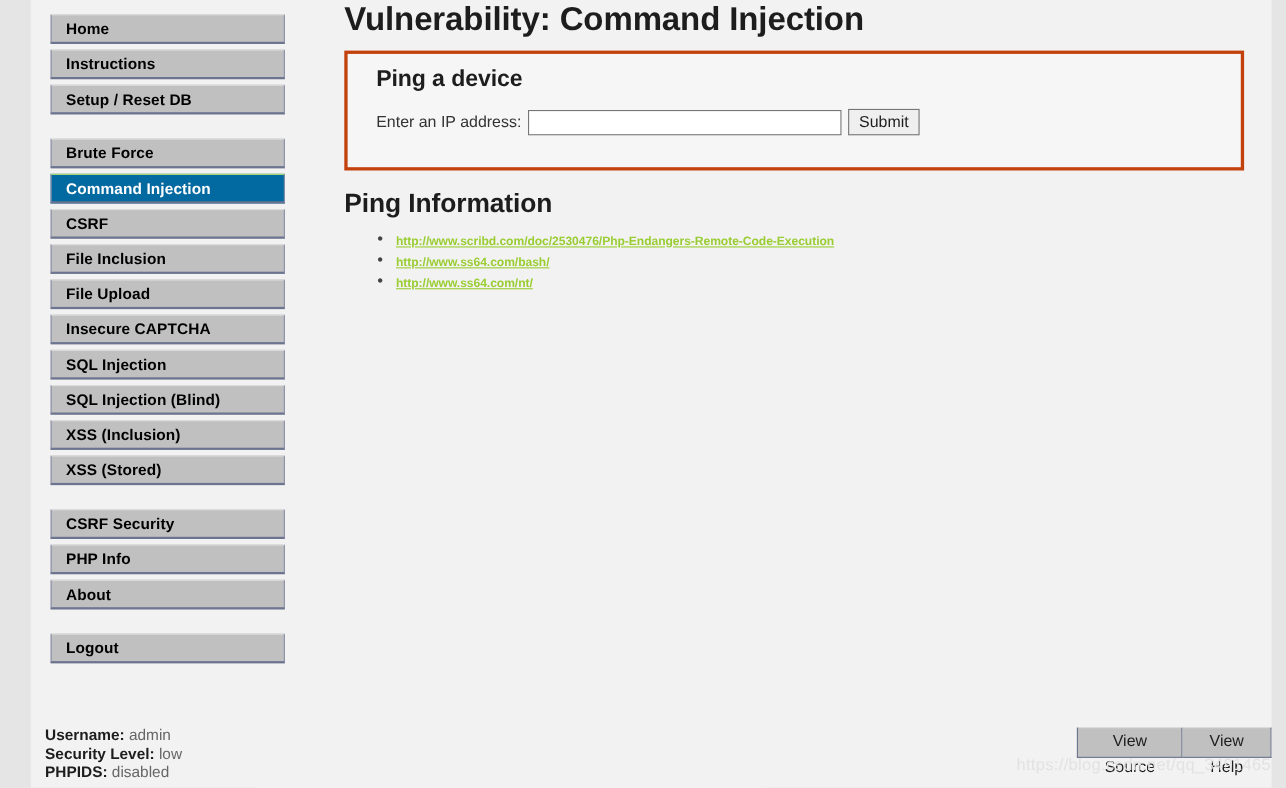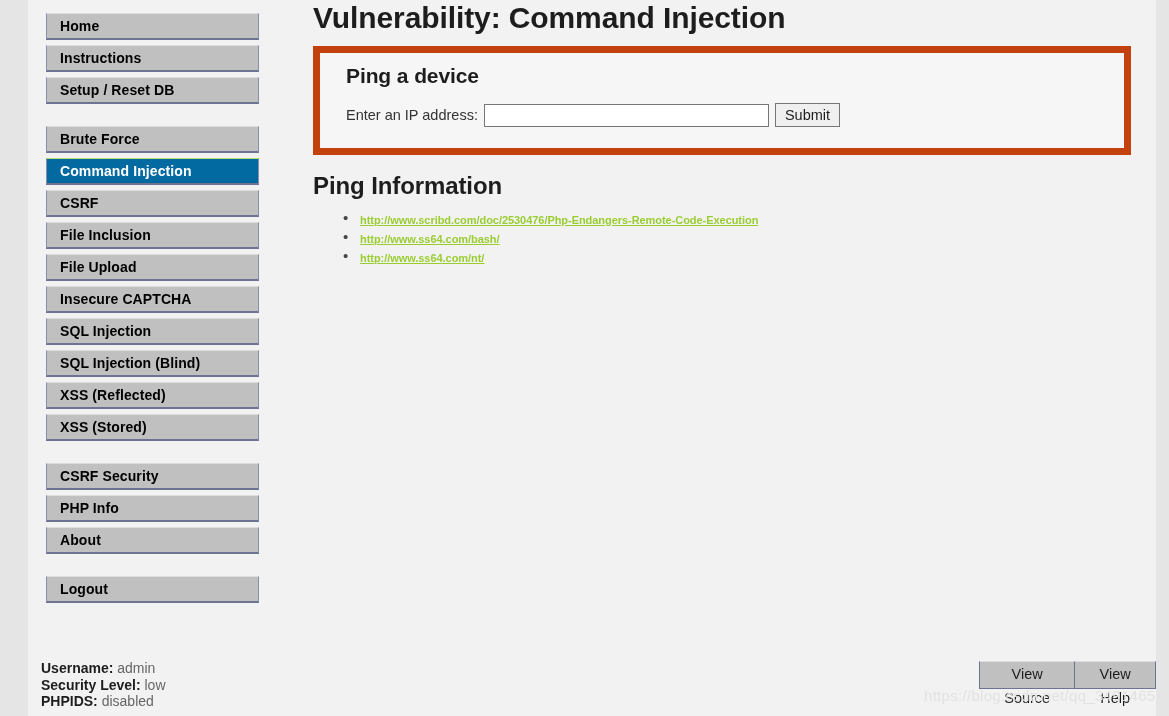--- a/index.html
+++ b/index.html
@@ -105,21 +105,21 @@
     line-height: 34px;
     padding-top: 1px;
     letter-spacing: -0.1px;
   }
 
   .vuln-box {
     box-sizing: border-box;
     margin-top: 11px;
     width: 818px;
     height: 109px;
-    border: 7px solid #c2410c;
+    border: 3px solid #c2410c;
     background: #f6f6f6;
     padding: 10px 0 0 26px;
   }
   .vuln-box h3 {
     margin: 0;
     font-size: 21px;
     font-weight: bold;
     color: #1d1d1d;
     line-height: 26px;
     letter-spacing: -0.1px;
@@ -249,21 +249,21 @@
 
     <div class="nav-group">
       <a class="nav-item">Brute Force</a>
       <a class="nav-item selected">Command Injection</a>
       <a class="nav-item">CSRF</a>
       <a class="nav-item">File Inclusion</a>
       <a class="nav-item">File Upload</a>
       <a class="nav-item">Insecure CAPTCHA</a>
       <a class="nav-item">SQL Injection</a>
       <a class="nav-item">SQL Injection (Blind)</a>
-      <a class="nav-item">XSS (Reflected)</a>
+      <a class="nav-item">XSS (Inclusion)</a>
       <a class="nav-item">XSS (Stored)</a>
     </div>
 
     <div class="nav-group">
       <a class="nav-item">CSRF Security</a>
       <a class="nav-item">PHP Info</a>
       <a class="nav-item">About</a>
     </div>
 
     <div class="nav-group">

